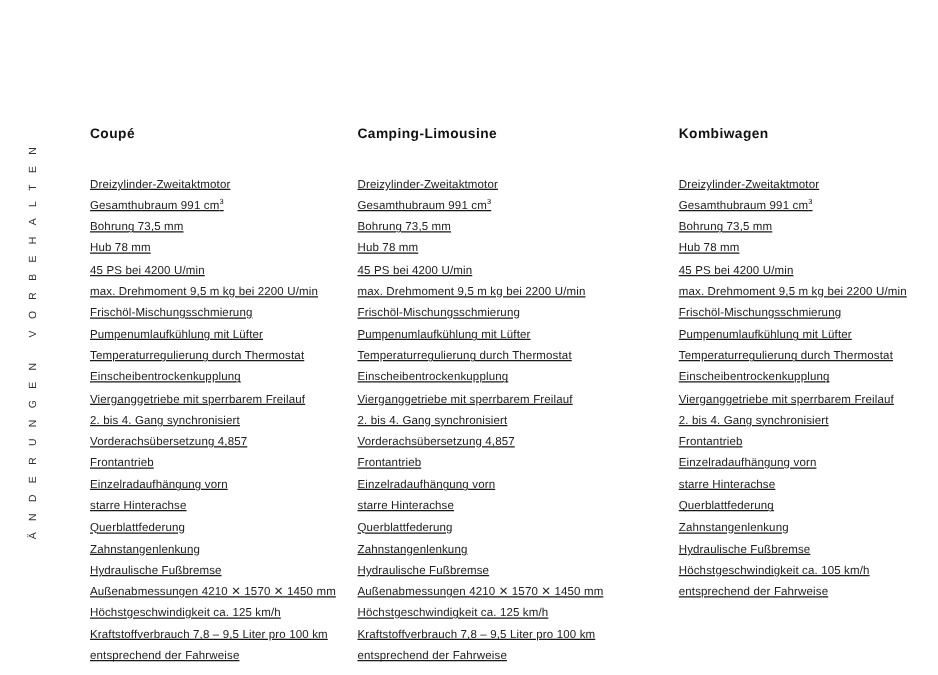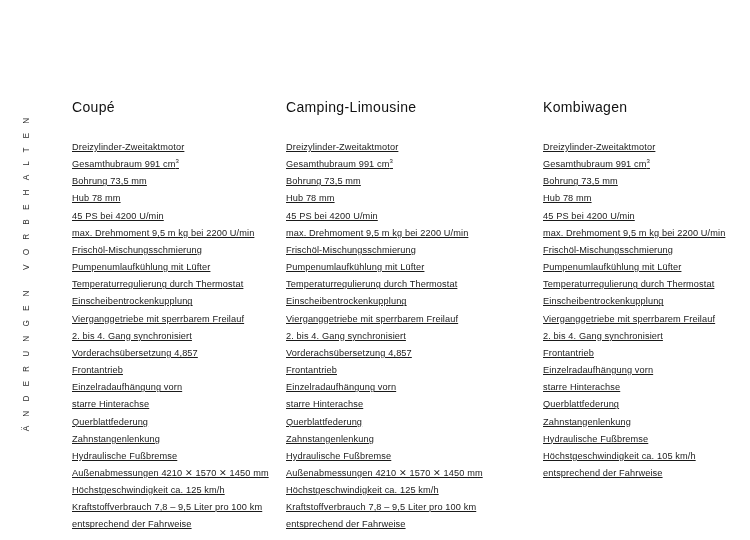--- a/index.html
+++ b/index.html
@@ -56,22 +56,22 @@
   .col {
     position: absolute;
     top: 100px;
     width: 225px;
   }
   .col-0 { left: 72px; }
   .col-1 { left: 286px; }
   .col-2 { left: 519px; margin-left: 24px; }
 
   .col-title {
-    font-size: 14px;
-    font-weight: 400;
+    font-size: 11px;
+    font-weight: 700;
     letter-spacing: 0.35px;
     color: #111111;
     margin: 0 0 0 0;
     line-height: 14px;
     white-space: nowrap;
   }
 
   .spec-list {
     list-style: none;
     margin: 0;

